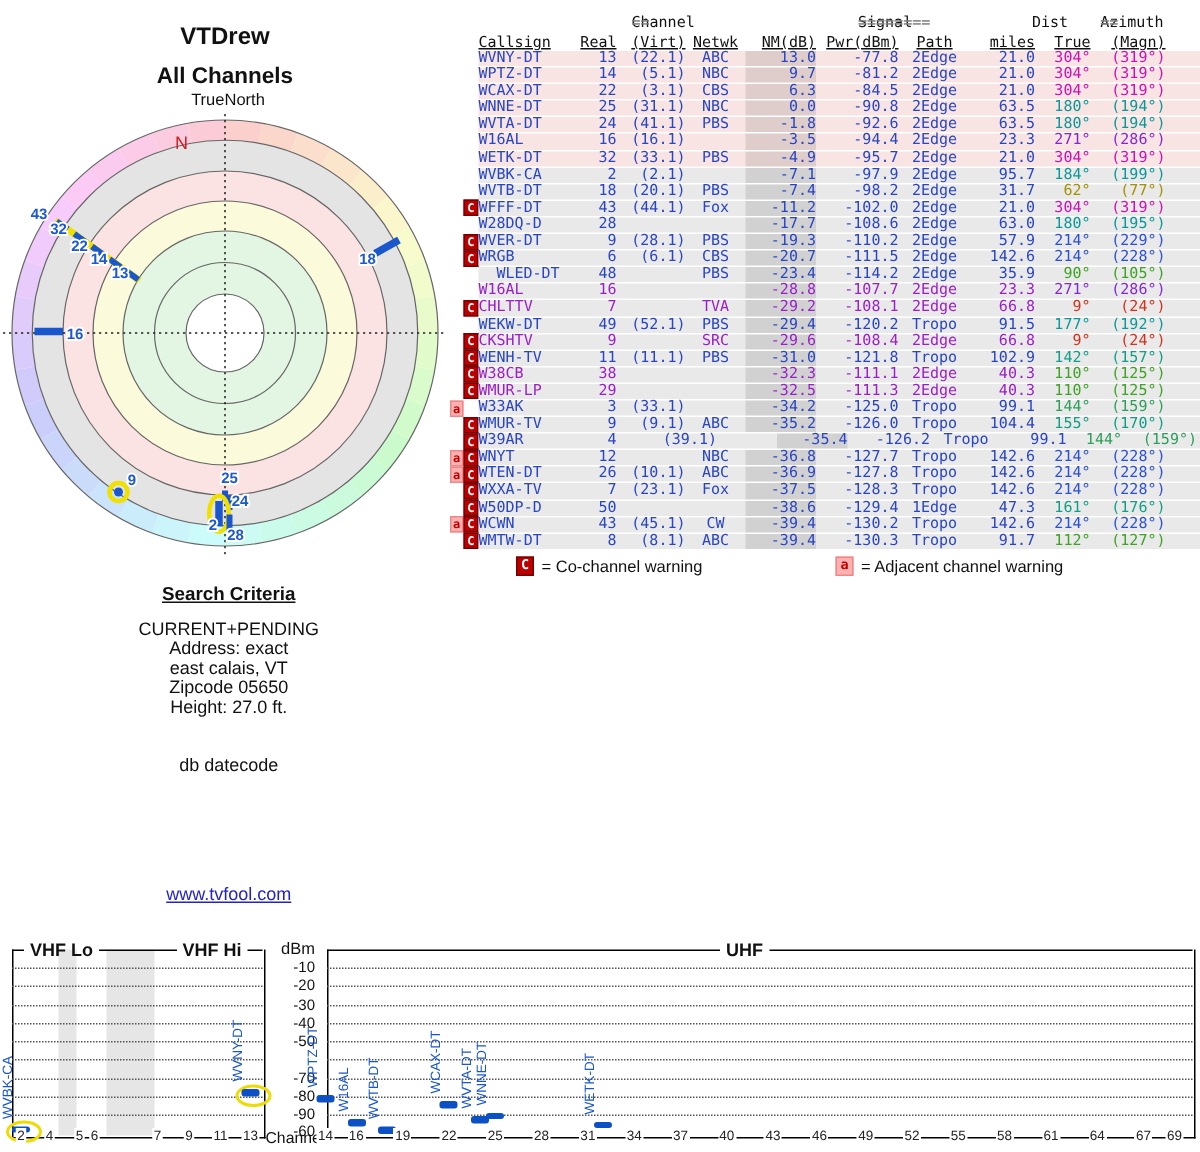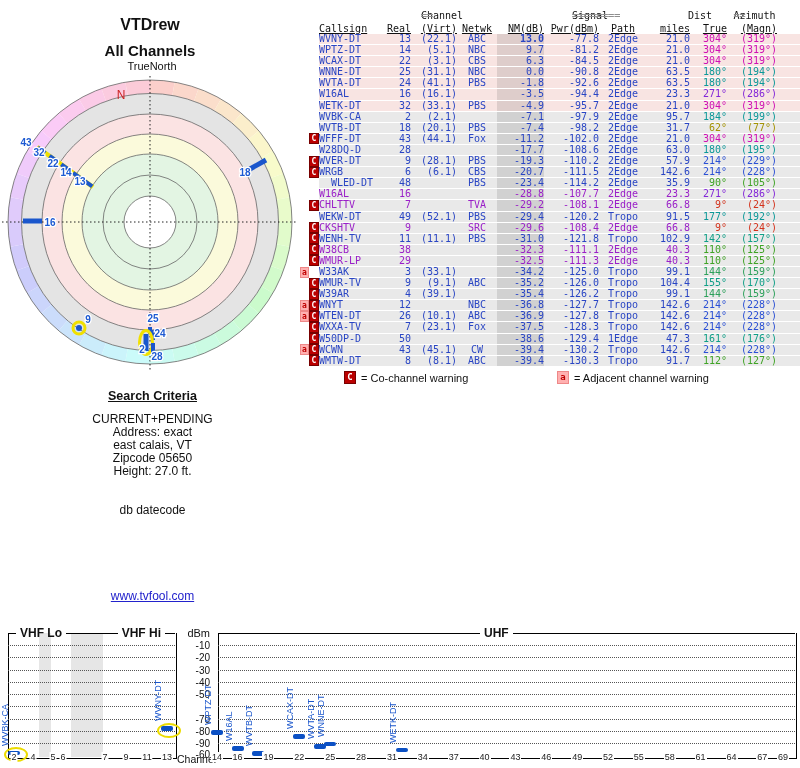--- a/index.html
+++ b/index.html
@@ -192,21 +192,21 @@
     </div>
     <div id="tbody">
         <div class="trow bg-p">
           <span class="cell c-wa warncell"></span>
           <span class="cell c-wc warncell"></span>
           <span class="rowbg">
             <span class="cell c-cs" style="color: rgb(41, 69, 196);">WVNY-DT</span>
             <span class="cell c-re" style="color: rgb(41, 69, 196);">13</span>
             <span class="cell c-vi" style="color: rgb(41, 69, 196);">(22.1)</span>
             <span class="cell c-ne" style="color: rgb(41, 69, 196);">ABC</span>
-            <span class="cell c-nm nmband" style="color: rgb(41, 69, 196); font-weight: bold;">13.0</span>
+            <span class="cell c-nm nmband" style="color: rgb(41, 69, 196);">13.0</span>
             <span class="cell c-pw" style="color: rgb(41, 69, 196);">-77.8</span>
             <span class="cell c-pa" style="color: rgb(41, 69, 196);">2Edge</span>
             <span class="cell c-mi" style="color: rgb(41, 69, 196);">21.0</span>
             <span class="cell c-at" style="color: rgb(207, 15, 180);">304°</span>
             <span class="cell c-am" style="color: rgb(207, 15, 180);">(319°)</span>
           </span>
         </div>
         <div class="trow bg-p">
           <span class="cell c-wa warncell"></span>
           <span class="cell c-wc warncell"></span>
@@ -558,21 +558,21 @@
             <span class="cell c-at" style="color: rgb(15, 159, 135);">155°</span>
             <span class="cell c-am" style="color: rgb(15, 159, 135);">(170°)</span>
           </span>
         </div>
         <div class="trow bg-g">
           <span class="cell c-wa warncell"></span>
           <span class="cell c-wc warncell"><span class="badge bC">C</span></span>
           <span class="rowbg">
             <span class="cell c-cs" style="color: rgb(41, 69, 196);">W39AR</span>
             <span class="cell c-re" style="color: rgb(41, 69, 196);">4</span>
-            <span class="cell c-vi" style="color: rgb(41, 69, 196);">(39.1)</span>
+            <span class="cell c-vi" style="color: rgb(41, 69, 196); padding-left: 21px;">(39.1)</span>
             <span class="cell c-ne" style="color: rgb(41, 69, 196);"></span>
             <span class="cell c-nm nmband" style="color: rgb(41, 69, 196);">-35.4</span>
             <span class="cell c-pw" style="color: rgb(41, 69, 196);">-126.2</span>
             <span class="cell c-pa" style="color: rgb(41, 69, 196);">Tropo</span>
             <span class="cell c-mi" style="color: rgb(41, 69, 196);">99.1</span>
             <span class="cell c-at" style="color: rgb(44, 160, 90);">144°</span>
             <span class="cell c-am" style="color: rgb(44, 160, 90);">(159°)</span>
           </span>
         </div>
         <div class="trow bg-g">

